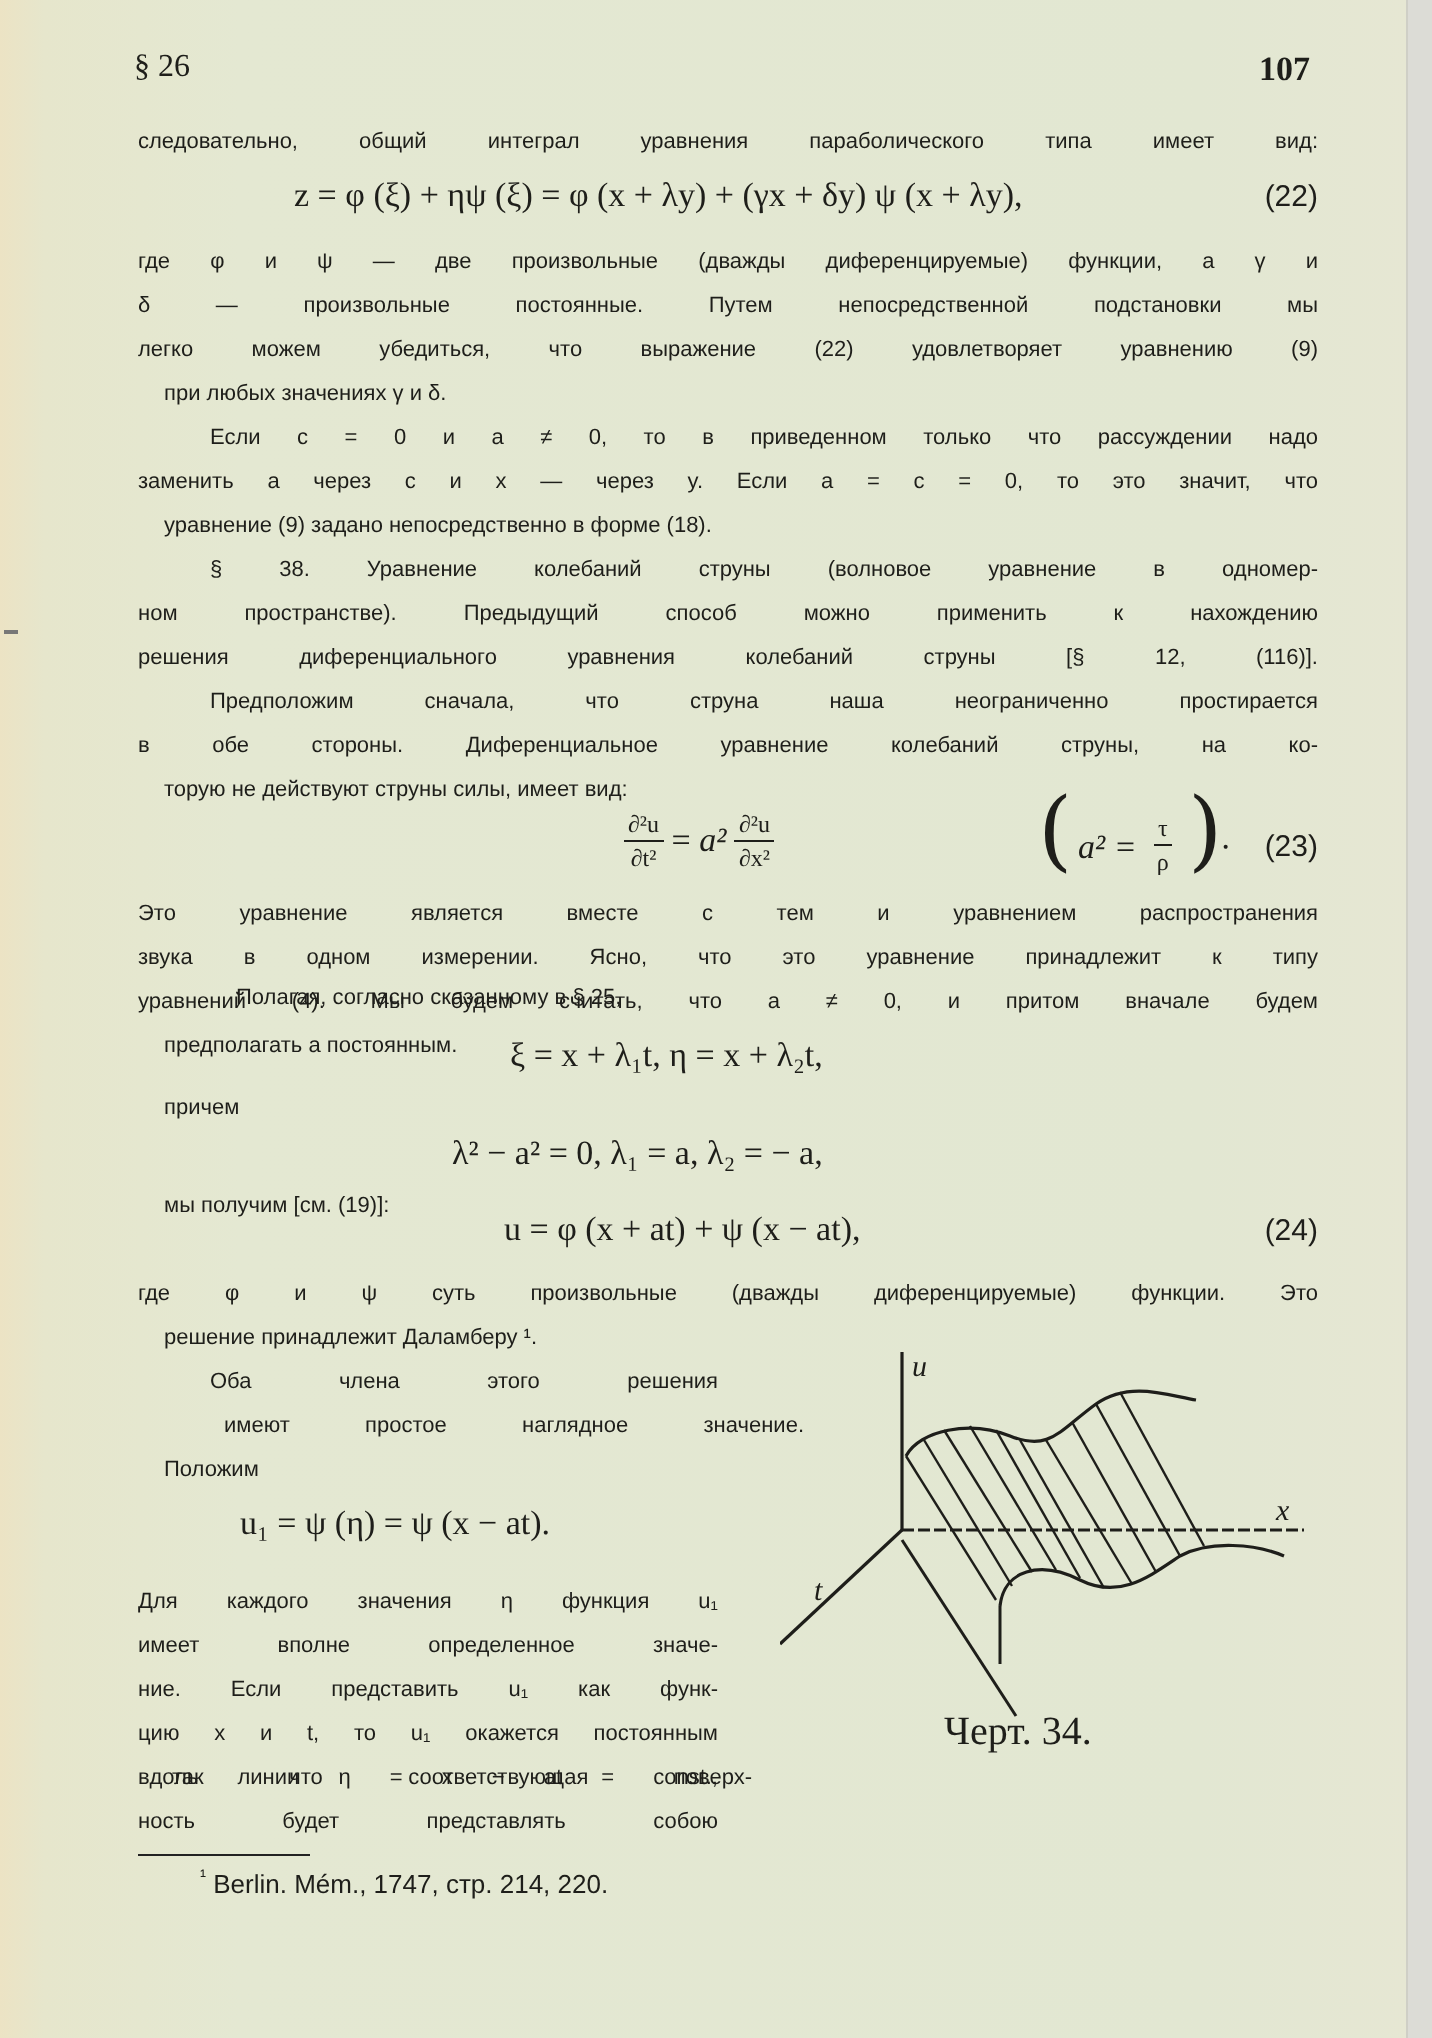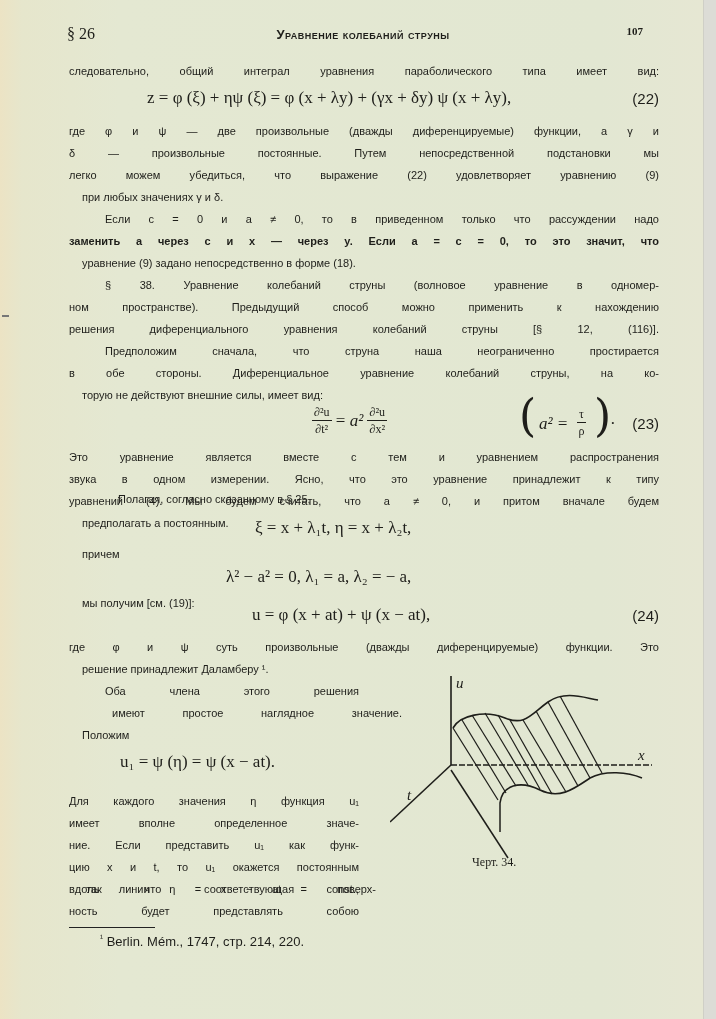--- a/index.html
+++ b/index.html
@@ -21,21 +21,21 @@
   .margin-mark {
     position: absolute; left: 2px; top: 315px; width: 7px; height: 2px; background: #777;
   }
   .header {
     position: absolute; top: 25px; left: 67px; width: 592px; height: 20px;
     font-family: "Liberation Sans", "DejaVu Sans", sans-serif;
     font-size: 15px; font-weight: bold;
   }
   .header .sec { position: absolute; left: 0; top: 0; font-weight: normal; font-family: "Liberation Serif", serif; font-size: 16px; }
   .header .title { position: absolute; left: 0; right: 0; text-align: center; font-variant: small-caps; letter-spacing: 0.5px; font-size: 13px; top: 2px; }
-  .header .num { position: absolute; right: 16px; top: 0; font-family: "Liberation Serif", serif; font-size: 11px; }
+  .header .num { position: absolute; right: 4px; top: 0; font-family: "Liberation Serif", serif; font-size: 17px; }
 
   .line {
     position: absolute; left: 69px; width: 590px;
     font-family: "Liberation Sans Narrow", "Liberation Sans", "DejaVu Sans", sans-serif;
     font-size: 11px; line-height: 22px; white-space: nowrap;
     text-align: justify; text-align-last: justify;
     transform-origin: left top;
   }
   .line.indent { left: 105px; width: 554px; }
   .line.last { text-align-last: left; margin-left: 13px; }
@@ -53,57 +53,56 @@
   .frac .n { display: block; border-bottom: 1px solid #1e1e1a; padding: 0 2px; line-height: 16px; }
   .frac .d { display: block; line-height: 16px; }
 
   .paren { position: absolute; font-size: 44px; font-family: "DejaVu Serif", serif; font-weight: 200; top: -14px; }
 
   .footnote-rule { position: absolute; left: 69px; top: 927px; width: 86px; height: 1px; background: #222; }
   .footnote { position: absolute; left: 100px; top: 933px; font-size: 13px; font-family: "Liberation Sans", sans-serif; }
   .footnote sup { font-size: 9px; }
 
   .figure { position: absolute; left: 390px; top: 660px; width: 300px; height: 200px; }
-  .caption { position: absolute; left: 472px; top: 855px; font-size: 12px; font-family: "Liberation Serif", serif; }
+  .caption { position: absolute; left: 472px; top: 855px; font-size: 20px; font-family: "Liberation Serif", serif; }
   sup { font-size: 10px; }
 </style>
 </head>
 <body>
 
 <div class="page"></div>
 <div class="right-strip"></div>
 <div class="margin-mark"></div>
 
 <div class="header">
   <span class="sec">§ 26</span>
-  <span class="title">Уравнение колебаний струны</span>
   <span class="num">107</span>
 </div>
 
 <div class="line" style="top:60px;">следовательно, общий интеграл уравнения параболического типа имеет вид:</div>
 
 <div class="eq" style="left:147px; top:88px;text-align:right;">z = φ (ξ) + ηψ (ξ) = φ (x + λy) + (γx + δy) ψ (x + λy),</div>
 <div class="eqnum" style="top:90px;">(22)</div>
 
 <div class="line" style="top:120px;">где φ и ψ — две произвольные (дважды диференцируемые) функции, а γ и</div>
 <div class="line" style="top:142px;">δ — произвольные постоянные. Путем непосредственной подстановки мы</div>
 <div class="line" style="top:164px;">легко можем убедиться, что выражение (22) удовлетворяет уравнению (9)</div>
 <div class="line last" style="top:186px;">при любых значениях γ и δ.</div>
 
 <div class="line indent" style="top:208px;">Если c = 0 и a ≠ 0, то в приведенном только что рассуждении надо</div>
-<div class="line" style="top:230px;font-weight:bold;">заменить a через c и x — через y. Если a = c = 0, то это значит, что</div>
+<div class="line" style="top:230px;">заменить a через c и x — через y. Если a = c = 0, то это значит, что</div>
 <div class="line last" style="top:252px;">уравнение (9) задано непосредственно в форме (18).</div>
 
 <div class="line indent" style="top:274px;">§ 38. Уравнение колебаний струны (волновое уравнение в одномер-</div>
 <div class="line" style="top:296px;">ном пространстве). Предыдущий способ можно применить к нахождению</div>
 <div class="line" style="top:318px;">решения диференциального уравнения колебаний струны [§ 12, (116)].</div>
 
 <div class="line indent" style="top:340px;">Предположим сначала, что струна наша неограниченно простирается</div>
 <div class="line" style="top:362px;">в обе стороны. Диференциальное уравнение колебаний струны, на ко-</div>
-<div class="line last" style="top:384px;">торую не действуют внешние силы, имеет вид:</div>
+<div class="line last" style="top:384px;">торую не действуют струны силы, имеет вид:</div>
 
 <div class="eq" style="left:312px; top:404px;">
   <span class="frac">
     <span class="n">∂²u</span>
     <span class="d">∂t²</span>
   </span>
   <span style="vertical-align:middle;"> = </span><i style="vertical-align:middle;">a²</i>
   <span class="frac">
     <span class="n">∂²u</span>
     <span class="d">∂x²</span>

